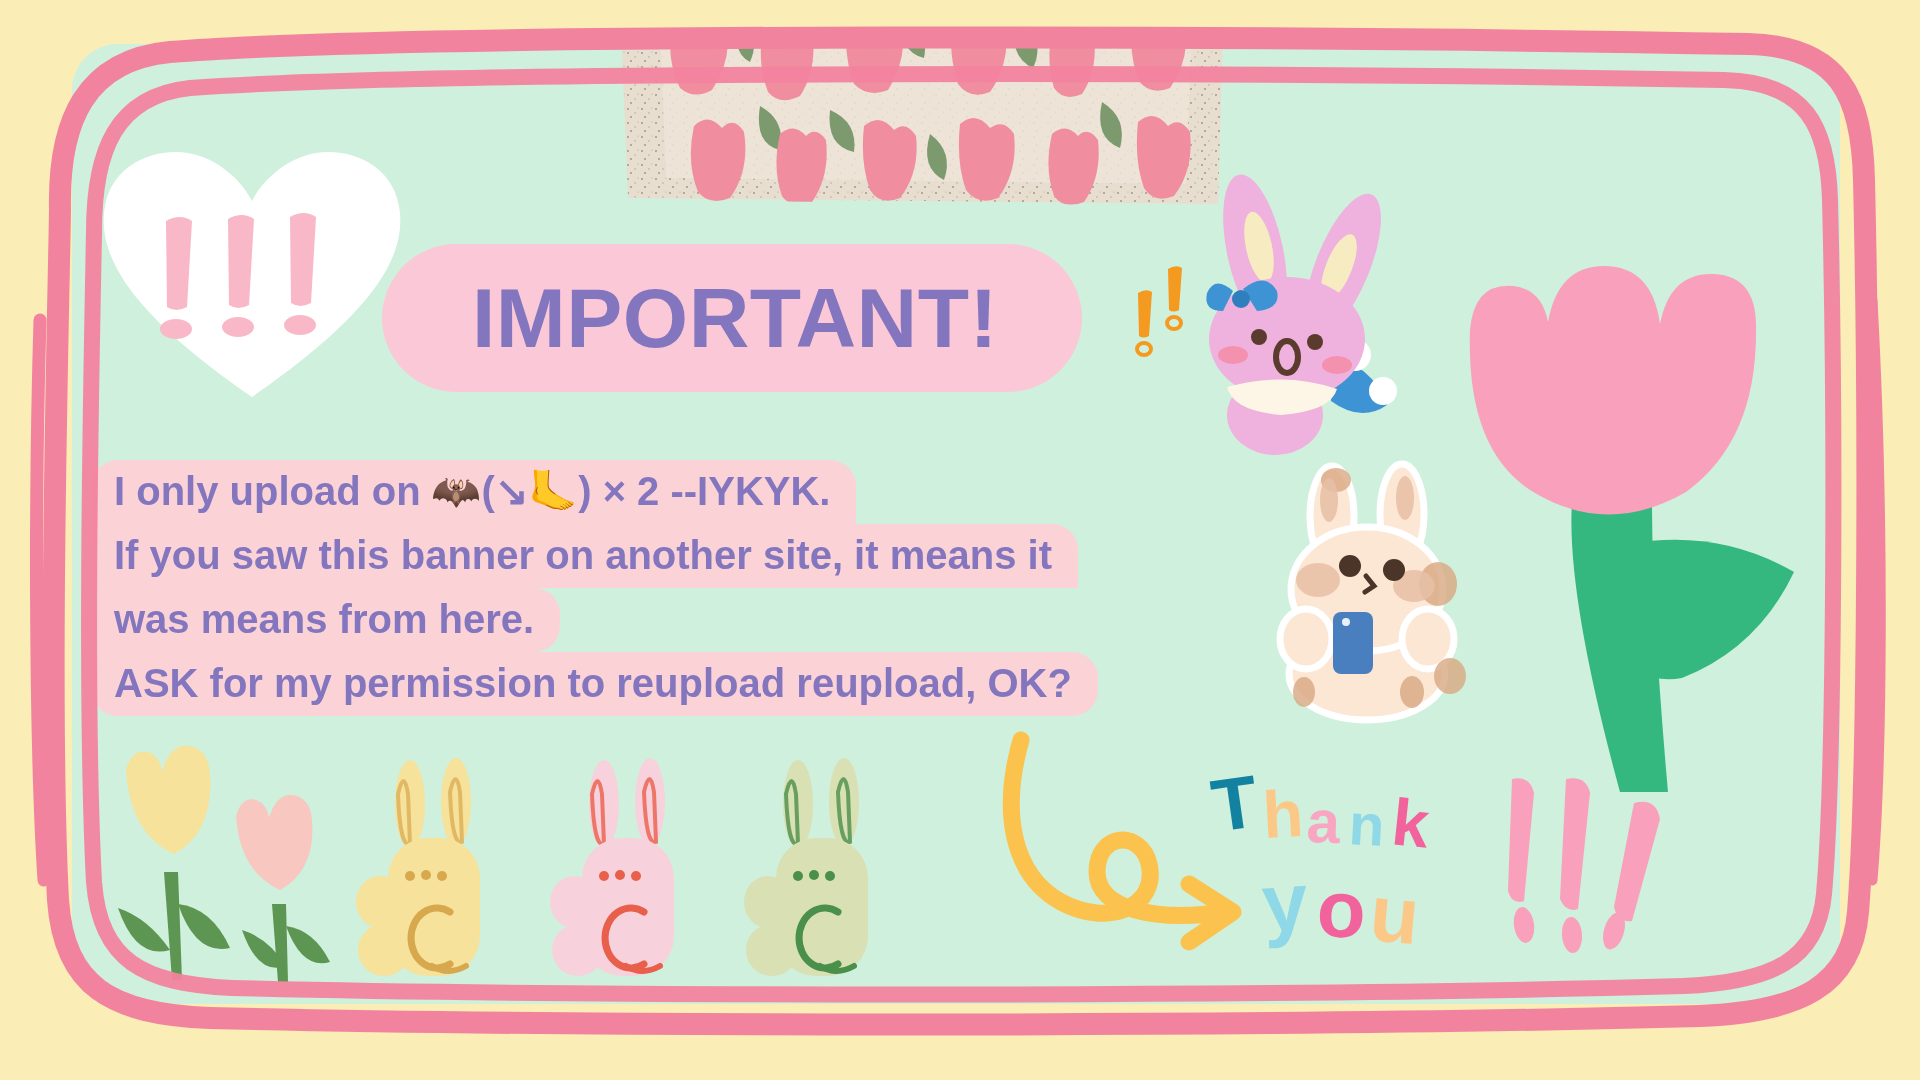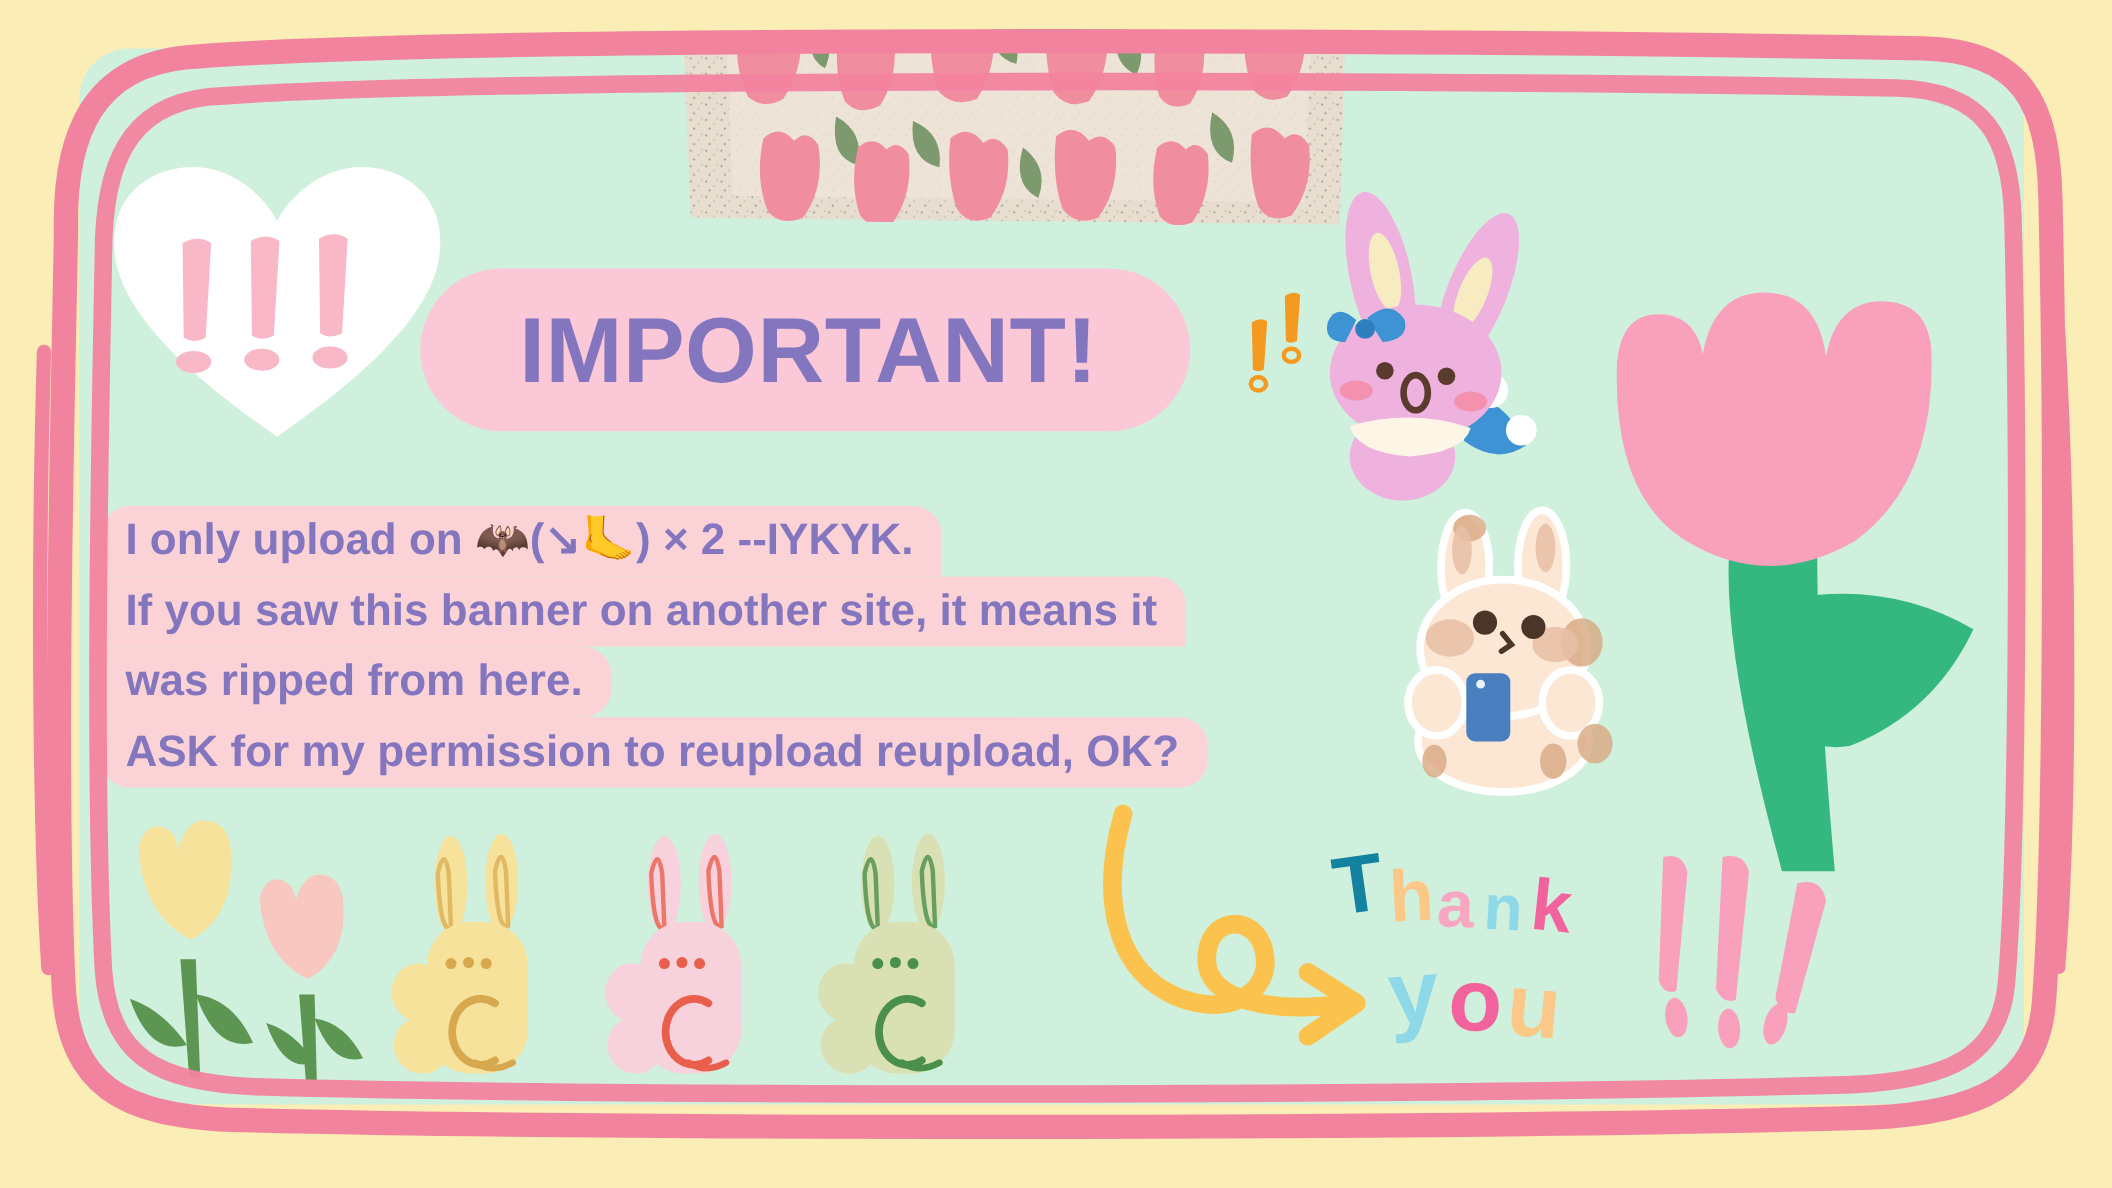--- a/index.html
+++ b/index.html
@@ -272,21 +272,21 @@
       <svg viewBox="0 0 370 570" xmlns="http://www.w3.org/2000/svg">
         <path d="M130,248 q-6,92 48,290 l48,0 q-16,-180 -16,-290z" fill="#34B87F"></path>
         <path d="M186,290 q90,-16 166,28 q-36,76 -112,106 q-46,8 -54,-36z" fill="#34B87F"></path>
         <path d="M28,76 q4,-48 44,-44 q28,4 34,36 q10,-56 56,-56 q48,0 56,58 q10,-52 54,-50 q42,2 42,52 q2,114 -70,166 q-80,46 -156,-2 q-64,-42 -60,-160z" fill="#F9A0BC"></path>
       </svg>
     </div>
 
     <div class="body-block" style="left:20px; top:400px;margin-top:16px;">
       <span class="body-line l1">I only upload on 🦇(↘🦶) × 2 --IYKYK.</span>
       <span class="body-line l2">If you saw this banner on another site, it means it</span>
-      <span class="body-line l3">was ripped from here.</span>
+      <span class="body-line l3">was means from here.</span>
       <span class="body-line l4">ASK for my permission to reupload reupload, OK?</span>
     </div>
 
     <div class="bottom-row" style="left:20px; top:710px;">
       <svg viewBox="0 0 900 230" xmlns="http://www.w3.org/2000/svg">
 
         <g>
           <path d="M72,118 l8,108 l10,0 l-4,-108z" fill="#5D9553"></path>
           <path d="M26,154 q30,10 52,42 q-34,10 -52,-42z" fill="#5D9553"></path>
           <path d="M86,150 q34,4 52,44 q-34,8 -52,-44z" fill="#5D9553"></path>

